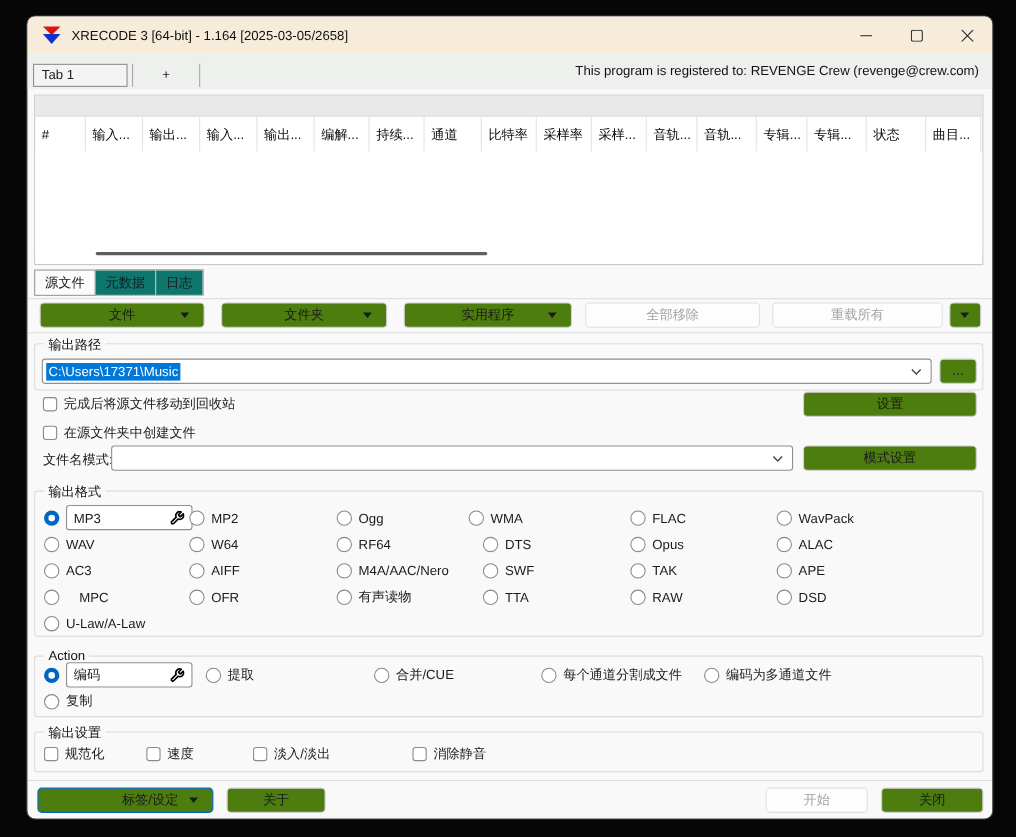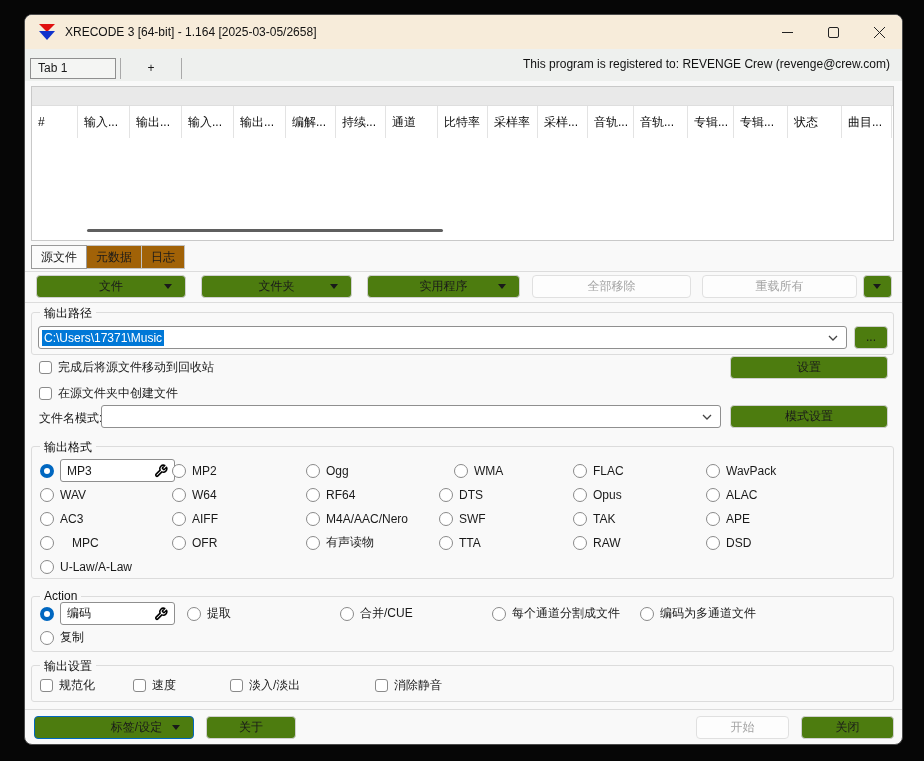--- a/index.html
+++ b/index.html
@@ -24,21 +24,21 @@
   .file-table{position:absolute;left:6px;top:71px;width:863px;height:155px;background:#fff;
               border:1px solid #c9c9c9;box-sizing:border-box;}
   .table-band{position:absolute;left:0;top:0;width:100%;height:18px;background:#e9e9e9;border-bottom:1px solid #dedede;}
   .thead{position:absolute;left:0;top:19px;width:100%;height:32px;display:flex;}
   .th{flex:none;box-sizing:border-box;border-right:1px solid #e3e3e3;padding-left:6px;line-height:32px;
       white-space:nowrap;overflow:hidden;color:#0b0b0b;}
   .tbody{position:absolute;left:0;top:51px;width:100%;bottom:10px;background:#fff;}
   .hscroll-thumb{position:absolute;left:55px;bottom:8px;width:356px;height:3px;background:#5f5f5f;border-radius:2px;}
   
   .view-tabs{position:absolute;left:6px;top:230px;height:24px;display:flex;}
-  .vtab{height:24px;line-height:23px;padding:0 9px;border:1px solid #c2c2c2;border-left:none;box-sizing:border-box;background:#a16207;}
+  .vtab{height:24px;line-height:23px;padding:0 9px;border:1px solid #c2c2c2;border-left:none;box-sizing:border-box;background:#0f766e;}
   .vtab:first-child{border-left:1px solid #c2c2c2;}
   .vtab.active{background:#fbfbfb;border-color:#9a9a9a;}
   .hline{position:absolute;left:0;width:100%;height:1px;background:#dcdcdc;}
   
   .btn{position:absolute;height:23px;background:#4d7c0f;border:1px solid #d0d0d0;border-radius:4px;
        box-sizing:border-box;text-align:center;line-height:21px;color:#1a1a1a;}
   .btn.disabled{color:#a3a3a3;border-color:#e0e0e0;background:#fdfdfd;}
   .btn .tri{position:absolute;right:13px;top:8px;}
   .tri{width:0;height:0;border-left:4px solid transparent;border-right:4px solid transparent;border-top:5px solid #1a1a1a;}
   .btn.focused{border:1px solid #0067c0;padding-left:45px;}
@@ -243,21 +243,21 @@
           <span class="lbl">RF64</span>
         </div>
         <div class="opt" style="left: 274px; top: 60px;">
           <span class="radio"></span>
           <span class="lbl">M4A/AAC/Nero</span>
         </div>
         <div class="opt" style="left: 274px; top: 84px;">
           <span class="radio"></span>
           <span class="lbl">有声读物</span>
         </div>
-        <div class="opt" style="left: 422px; top: 12px;">
+        <div class="opt" style="left: 394px; top: 12px;">
           <span class="radio"></span>
           <span class="lbl">WMA</span>
         </div>
         <div class="opt" style="left: 407px; top: 36px;">
           <span class="radio"></span>
           <span class="lbl">DTS</span>
         </div>
         <div class="opt" style="left: 407px; top: 60px;">
           <span class="radio"></span>
           <span class="lbl">SWF</span>

